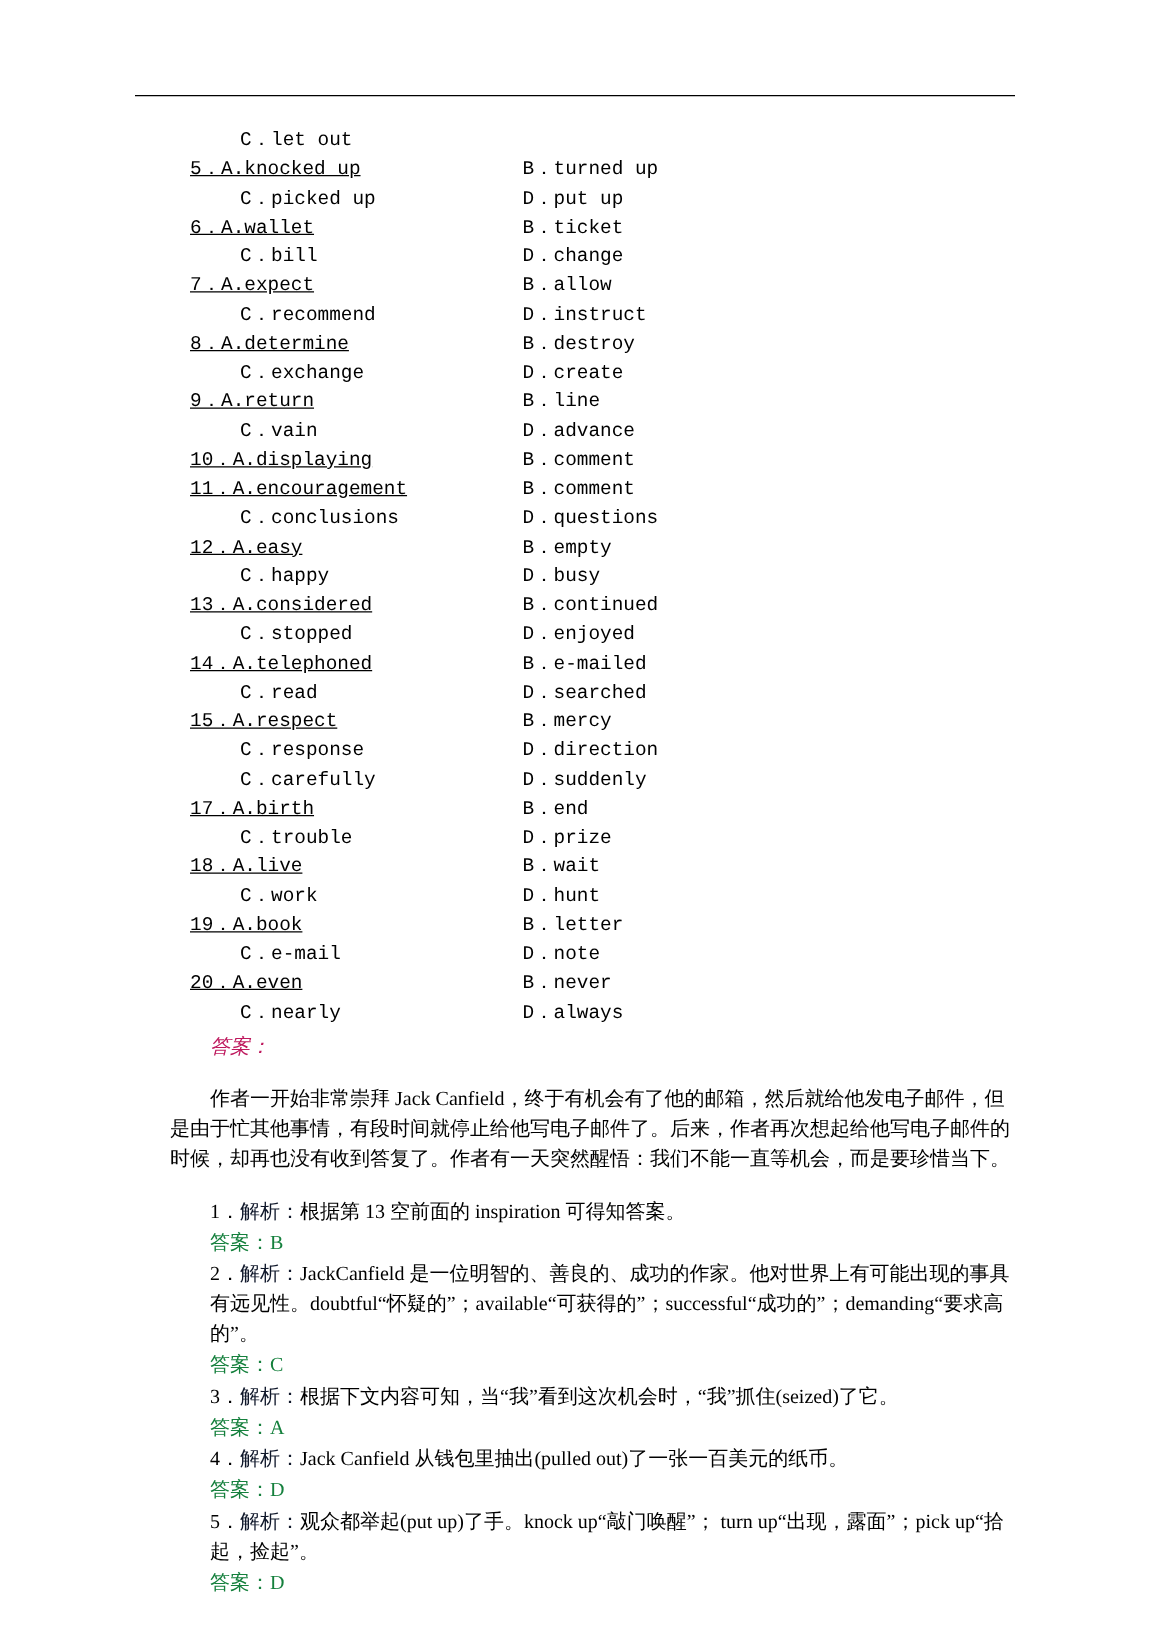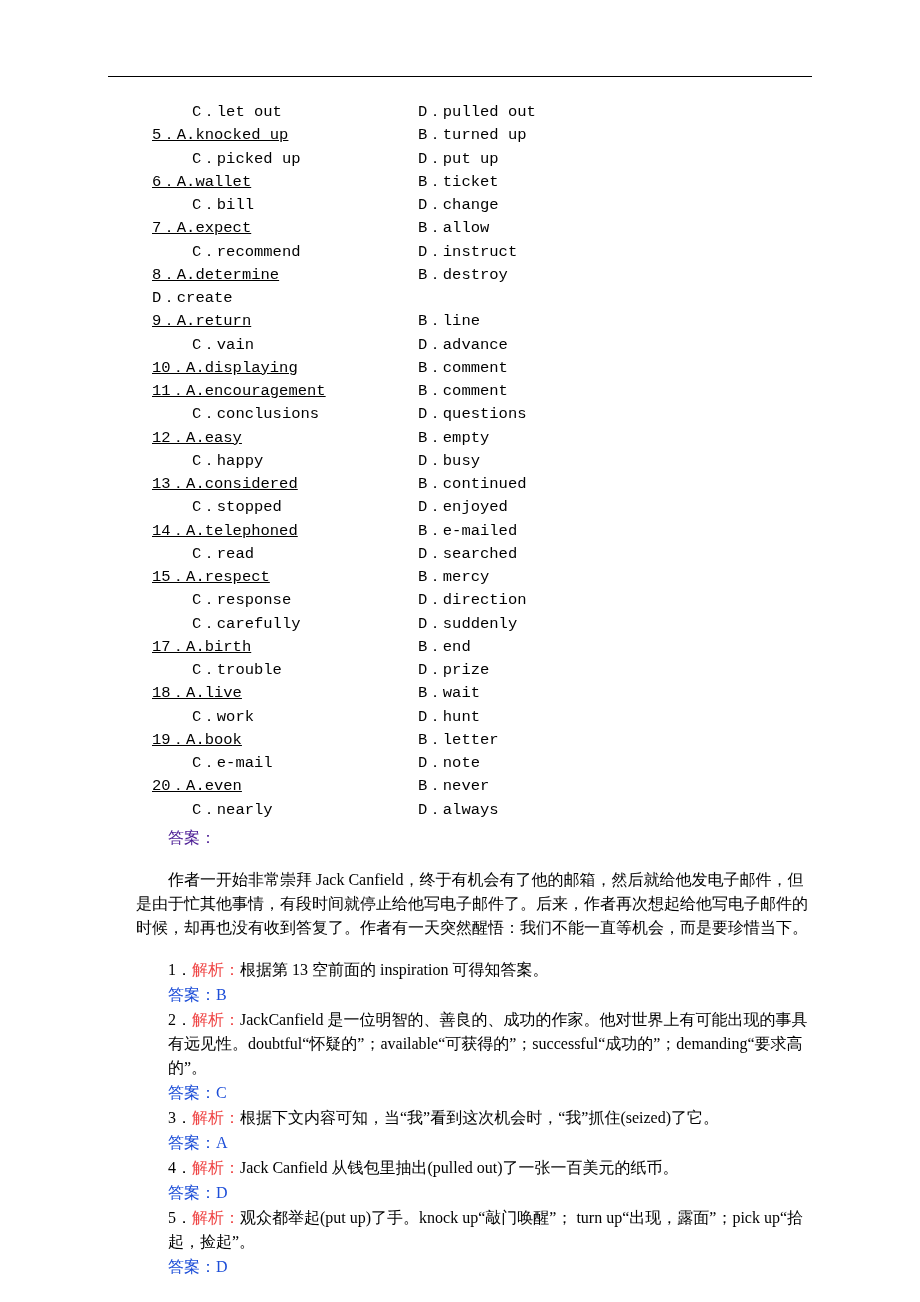--- a/index.html
+++ b/index.html
@@ -39,54 +39,54 @@
     width: 266px;
     flex: none;
     padding-left: 40px;
     box-sizing: border-box;
   }
   .opt-row .right-col {
     flex: 1;
   }
   .answer-header {
     padding-left: 60px;
-    color: #4c1d95;
+    color: #be185d;
+    font-style: italic;
   }
   .para {
     text-indent: 2em;
     padding: 0 0 0 28px;
     margin: 18px 0;
   }
   .exp {
     padding-left: 60px;
     margin: 1px 0;
   }
-  .exp .blue { color: #ef4444; }
+  .exp .blue { color: #0f172a; }
   .ans-line {
     padding-left: 60px;
-    color: #1d4ed8;
+    color: #15803d;
     margin: 1px 0;
   }
   .page-num {
     text-align: right;
     padding-right: 0;
     padding-top: 26px;
     font-size: 15px;
   }
 </style>
 </head>
 <body>
 
 <div class="page">
   <hr class="rule">
 
   <div class="options-block" id="options-block">
       <div class="opt-row">
         <div class="indent-col">C．let out</div>
-        <div class="right-col">D．pulled out</div>
       </div>
       <div class="opt-row">
         <div class="left-col">5．A.knocked up</div>
         <div class="right-col">B．turned up</div>
       </div>
       <div class="opt-row">
         <div class="indent-col">C．picked up</div>
         <div class="right-col">D．put up</div>
       </div>
       <div class="opt-row">
@@ -103,20 +103,21 @@
       </div>
       <div class="opt-row">
         <div class="indent-col">C．recommend</div>
         <div class="right-col">D．instruct</div>
       </div>
       <div class="opt-row">
         <div class="left-col">8．A.determine</div>
         <div class="right-col">B．destroy</div>
       </div>
       <div class="opt-row">
+        <div class="indent-col">C．exchange</div>
         <div class="right-col">D．create</div>
       </div>
       <div class="opt-row">
         <div class="left-col">9．A.return</div>
         <div class="right-col">B．line</div>
       </div>
       <div class="opt-row">
         <div class="indent-col">C．vain</div>
         <div class="right-col">D．advance</div>
       </div>

